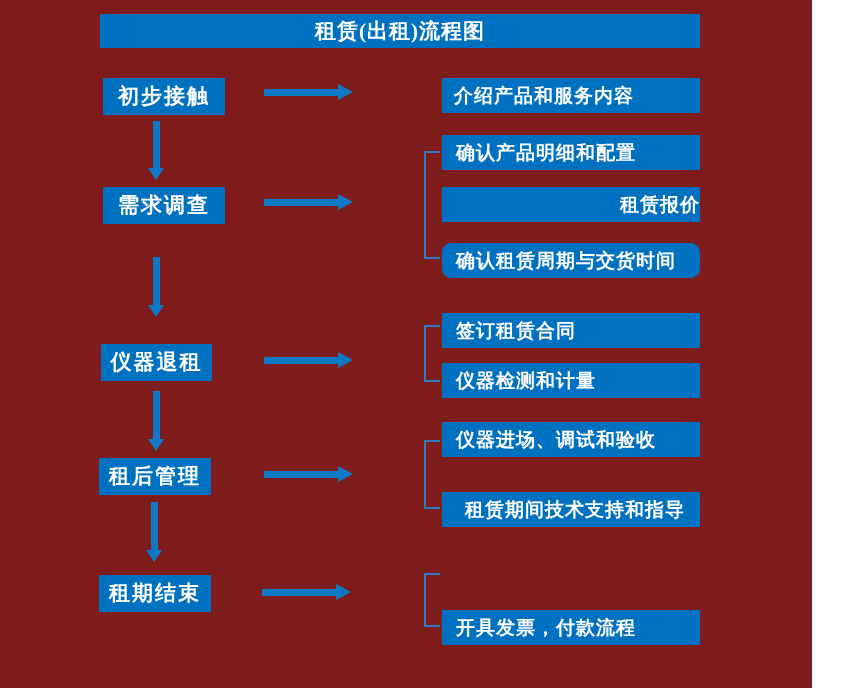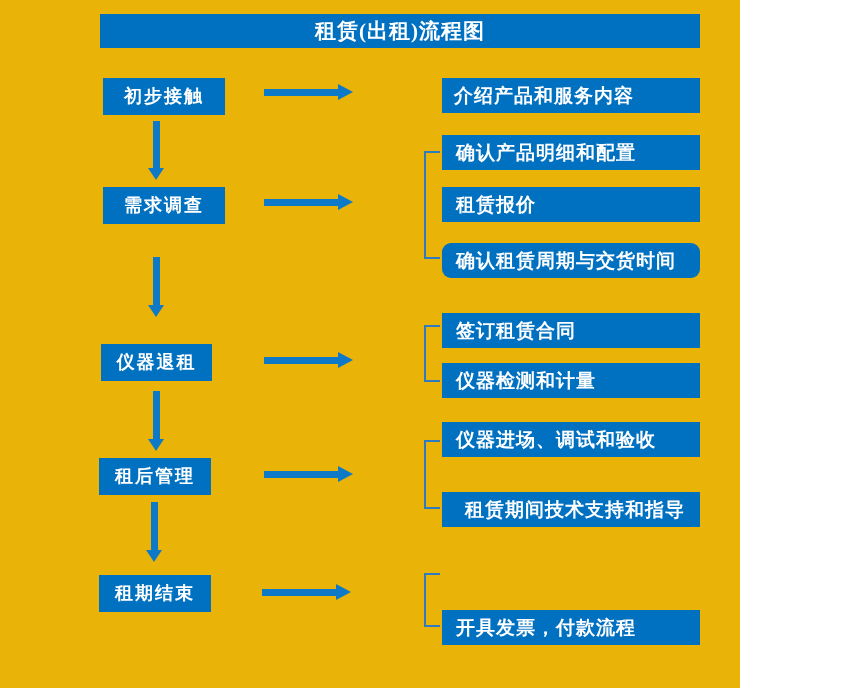--- a/index.html
+++ b/index.html
@@ -7,42 +7,42 @@
     --arrow_blue: #0e79c6;
     --bracket_blue: #2e7bbf;
   }
   * { box-sizing: border-box; margin: 0; padding: 0; }
   body {
     font-family: "Liberation Serif", "DejaVu Serif", serif;
     background: #ffffff;
   }
   .canvas {
     position: relative;
-    width: 740px;
+    width: 812px;
     height: 688px;
-    background: #eab308;
+    background: #7f1d1d;
     overflow: hidden;
   }
   .titlebar {
     position: absolute;
     left: 100px; top: 14px; width: 600px; height: 34px;
     background: var(--box_blue);
     color: #ffffff;
     font-size: 21px;
     font-weight: bold;
     text-align: center;
     line-height: 34px;
     letter-spacing: 1px;
   }
   .stepbox {
     position: absolute;
     height: 37px;
     background: var(--box_blue);
     color: #ffffff;
-    font-size: 18px;
+    font-size: 21px;
     font-weight: bold;
     text-align: center;
     line-height: 37px;
     letter-spacing: 2px;
   }
   .detailbox {
     position: absolute;
     left: 442px; width: 258px; height: 35px;
     background: var(--box_blue);
     color: #ffffff;
@@ -135,21 +135,21 @@
     </div>
 
   <div class="bracket" style="top:151px; height:108px;"></div>
   <div class="bracket" style="top:325px; height:57px;"></div>
   <div class="bracket" style="top:440px; height:69px;"></div>
   <div class="bracket" style="top:573px; height:54px;"></div>
 
   <div class="detailbox" style="top:78px;padding-left:12px;">介绍产品和服务内容</div>
 
   <div class="detailbox" style="top:135px;">确认产品明细和配置</div>
-  <div class="detailbox" style="top:187px;">租赁报价</div>
+  <div class="detailbox" style="top:187px;text-align:right;">租赁报价</div>
   <div class="detailbox" style="top:243px;border-radius:9px;">确认租赁周期与交货时间</div>
 
   <div class="detailbox" style="top:313px;">签订租赁合同</div>
   <div class="detailbox" style="top:363px;">仪器检测和计量</div>
 
   <div class="detailbox" style="top:422px;">仪器进场、调试和验收</div>
   <div class="detailbox" style="top:492px;padding-left:23px;">租赁期间技术支持和指导</div>
 
   <div class="detailbox" style="top:610px;">开具发票，付款流程</div>
 

